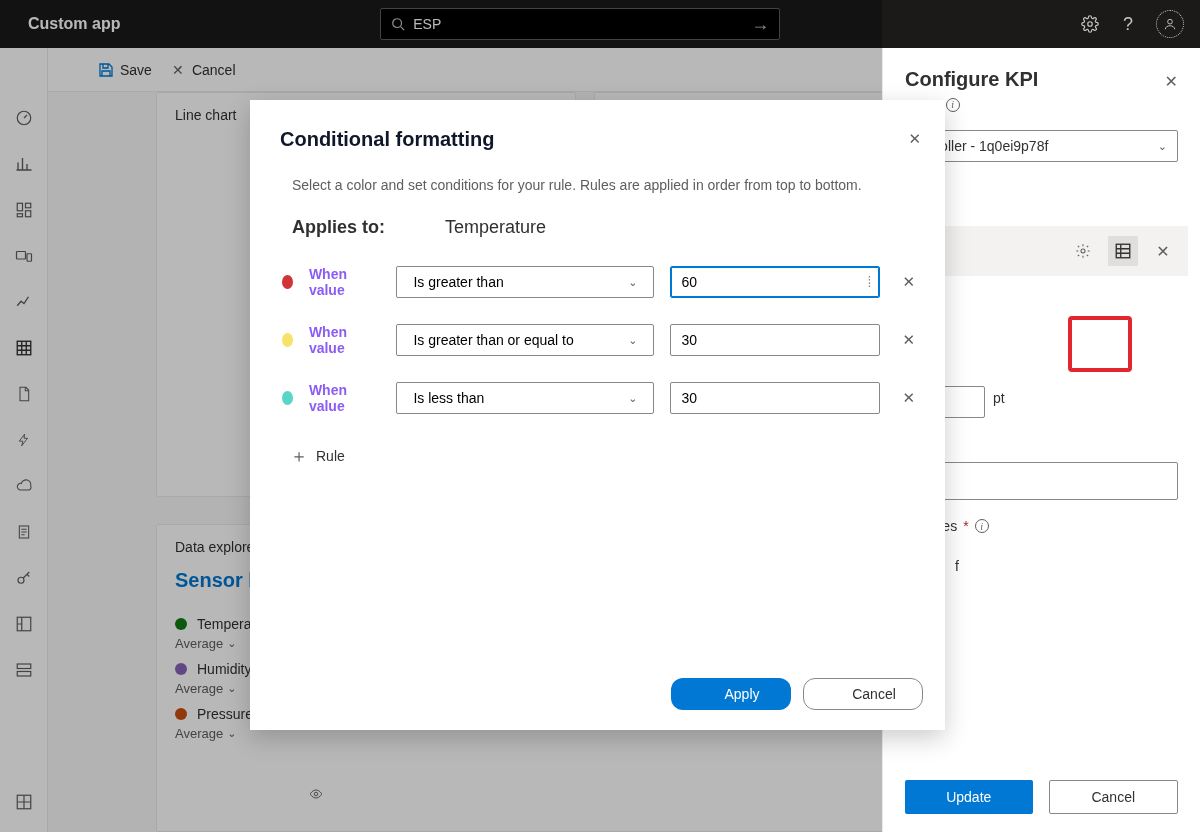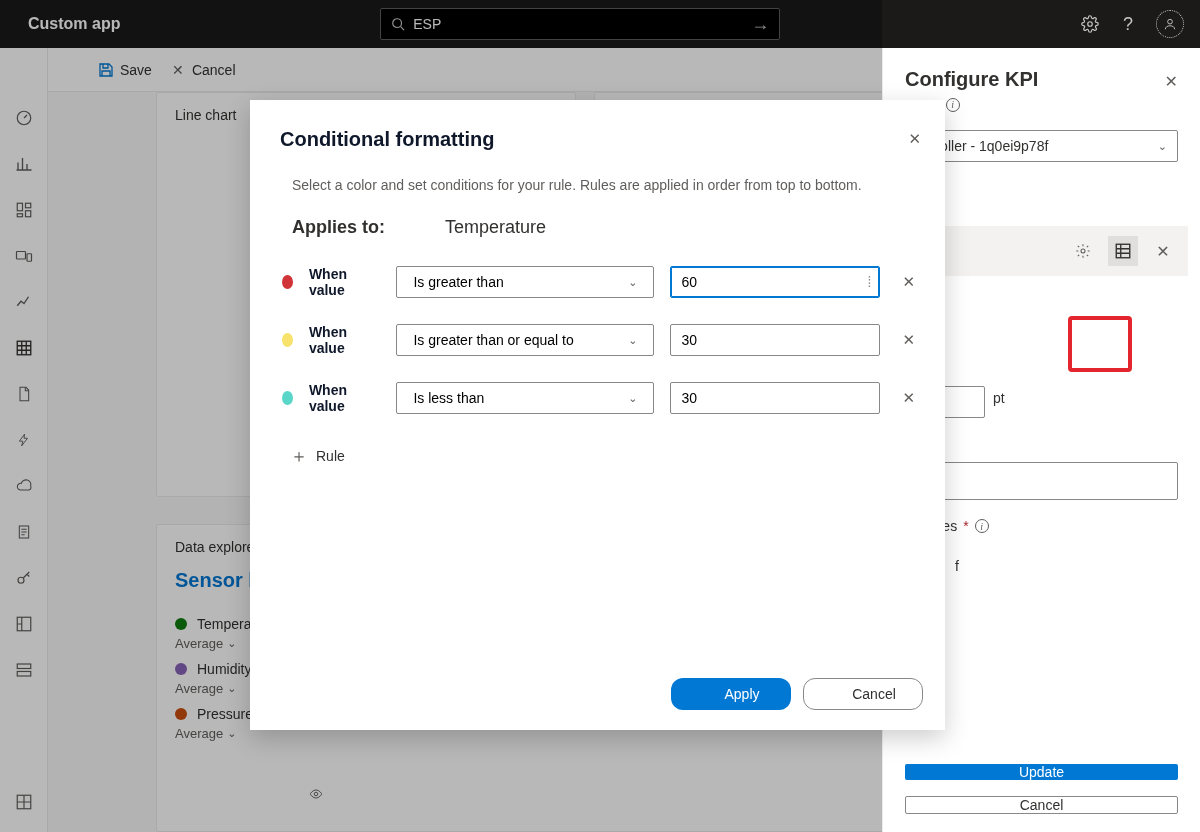--- a/index.html
+++ b/index.html
@@ -72,40 +72,40 @@
 .sp-field-row .icons { display:flex; gap:10px; align-items:center;}
 .sp-field-row .ic-btn { width:30px; height:30px; display:flex; align-items:center; justify-content:center; cursor:pointer; color:#605e5c;}
 .red-box { position:absolute; right:68px; top:268px; width:64px; height:56px; border:4px solid #e3262e; border-radius:4px; z-index:5; pointer-events:none;}
 .sp-input-small { width:80px; height:32px; border:1px solid #8a8886; border-radius:2px; margin-top:8px; padding:0 8px;}
 .sp-unit { font-size:14px; color:#323130; margin-left:8px;}
 .sp-wide-input { width:100%; height:38px; border:1px solid #8a8886; border-radius:2px; margin-top:16px;}
 .sp-req { font-size:14px; color:#323130; margin-top:18px; display:flex; align-items:center; gap:6px;}
 .sp-req .ast { color:#a4262c;}
 .toggle { width:40px; height:20px; border-radius:10px; background:#fff; border:1px solid #8a8886; position:relative;}
 .toggle::after{content:'';position:absolute;left:2px;top:2px;width:14px;height:14px;border-radius:50%;background:#605e5c;}
-.sp-footer { position:absolute; left:22px; right:22px; bottom:18px; display:flex; gap:16px;flex-direction:column;}
+.sp-footer { position:absolute; left:22px; right:22px; bottom:18px; display:flex; gap:16px;}
 .sp-footer .btn { flex:1; height:34px; display:flex; align-items:center; justify-content:center; font-size:14px; border-radius:2px; cursor:pointer;}
 .btn-primary { background:#0078d4; color:#fff; }
 .btn-secondary { background:#fff; border:1px solid #8a8886; color:#323130;}
 
 
 .overlay-dim { position:absolute; inset:0; background:rgba(0,0,0,0.28); z-index:10; }
 
 
 .modal { position:absolute; left:250px; top:100px; width:695px; height:630px; background:#fff; z-index:20; box-shadow:0 8px 24px rgba(0,0,0,0.2); padding:28px 30px 22px;}
 .modal h1 { font-size:20px; font-weight:600; color:#0f172a;}
 .modal .m-close { position:absolute; right:24px; top:30px; cursor:pointer; color:#605e5c; font-size:15px;}
 .modal .m-desc { font-size:14px; color:#605e5c; margin-top:26px; margin-left:12px;}
 .modal .m-applies { display:flex; gap:60px; margin-top:24px; padding-left:12px; font-size:18px;}
 .modal .m-applies .k { font-weight:600; color:#323130;}
 .modal .m-applies .v { color:#323130;}
 .rules { margin-top:28px; padding-left:2px;}
 .rule-row { display:flex; align-items:center; gap:16px; margin-bottom:26px;}
 .rule-dot { width:14px; height:14px; border-radius:50%;}
-.rule-label { width:92px; font-size:14px; font-weight:600; color:#0f172a;}
+.rule-label { width:92px; font-size:14px; font-weight:600; color:#8b5cf6;}
 .rule-select { flex:0 0 258px; height:32px; border:1px solid #8a8886; border-radius:2px; display:flex; align-items:center; justify-content:space-between; padding:0 16px; font-size:14px; background:#fff;}
 .rule-select .chev { font-size:11px; color:#605e5c;}
 .rule-input { flex:0 0 210px; height:32px; border:1px solid #8a8886; border-radius:2px; padding:0 10px; font-size:14px; display:flex; align-items:center;}
 .rule-input.focus { border-color:#0078d4; box-shadow: inset 0 0 0 1px #0078d4;}
 .rule-input input { border:0; outline:0; width:100%; font-size:14px; font-family:inherit; }
 .rule-input .spin { color:#8a8886; font-size:14px; letter-spacing:-2px;}
 .rule-del { cursor:pointer; color:#605e5c; font-size:15px; margin-left:6px;}
 .add-rule { display:inline-flex; align-items:center; gap:8px; font-size:14px; color:#323130; cursor:pointer; margin-top:4px; margin-left:8px;}
 .modal-footer { position:absolute; right:22px; bottom:20px; display:flex; gap:12px;}
 .modal-footer .btn { width:120px; height:32px; display:flex; align-items:center; justify-content:center; font-size:14px; border-radius:12px; cursor:pointer;padding-left:22px;}

